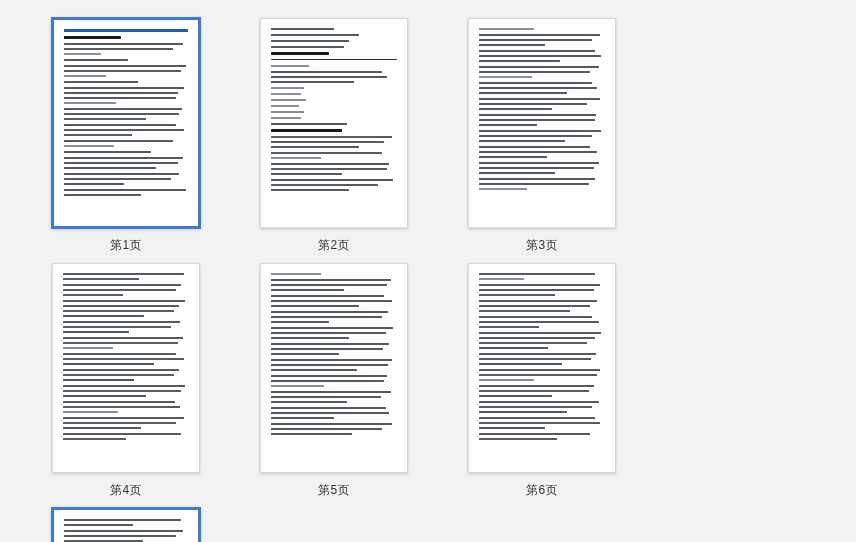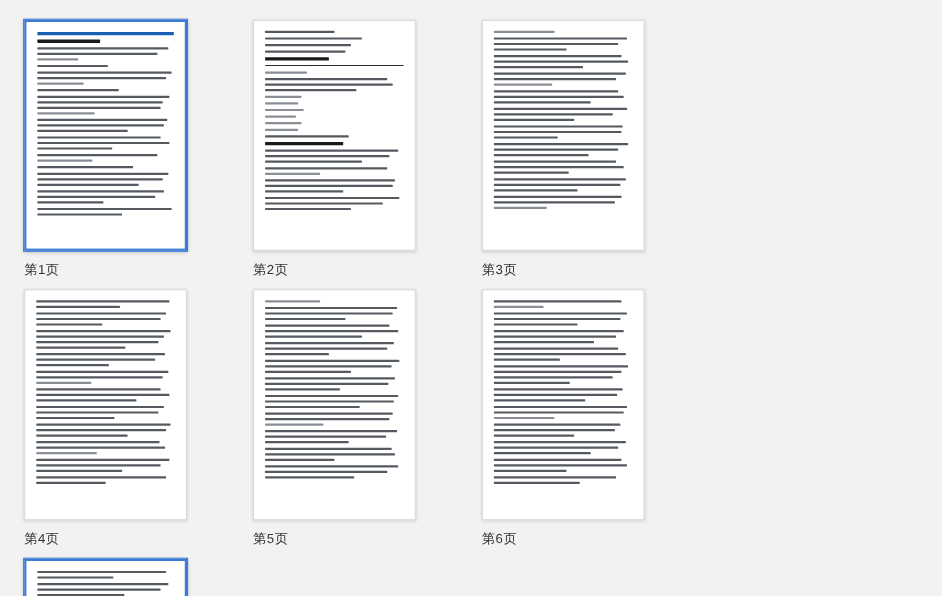--- a/index.html
+++ b/index.html
@@ -16,21 +16,21 @@
   #page-thumbs {
     display: flex;
     flex-wrap: wrap;
     padding: 18px 22px 0 22px;
     box-sizing: border-box;
   }
   .thumb-cell {
     width: 208px;
     display: flex;
     flex-direction: column;
-    align-items: flex-start;
+    align-items: center;
     margin-bottom: 10px;
   }
   .page-frame {
     width: 148px;
     height: 210px;
     background: #ffffff;
     box-sizing: border-box;
     border: 1px solid #d8d8d8;
     box-shadow: 0 1px 3px rgba(0,0,0,0.18);
     position: relative;

